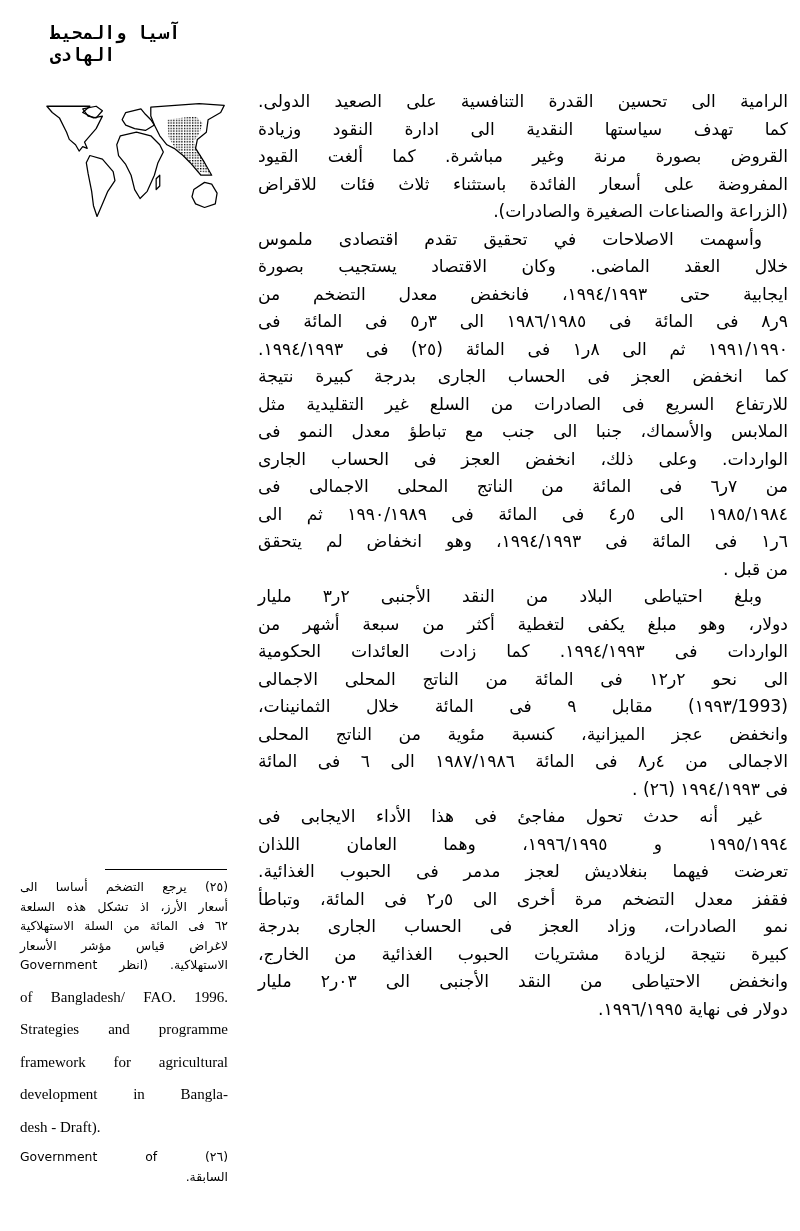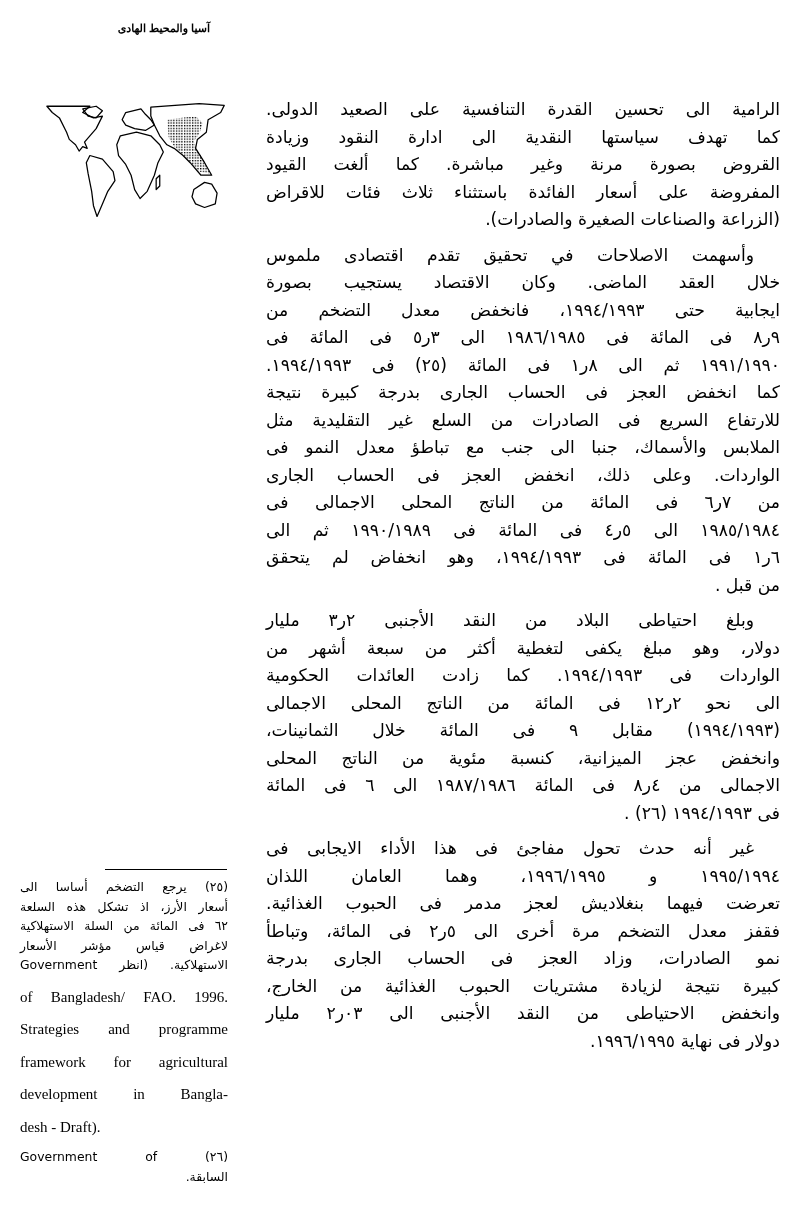--- a/index.html
+++ b/index.html
@@ -1,28 +1,28 @@
 <!DOCTYPE html>
 <html><head>
   <meta charset="utf-8">
   <style>
     html, body { margin: 0; padding: 0; background: #ffffff; }
     body { width: 800px; height: 1231px; position: relative; overflow: hidden; color: #000; }
     .header {
       position: absolute; top: 22px; left: 50px; width: 160px;
-      font-family: Liberation Sans, sans-serif; font-weight: bold; font-size: 11px;
-      direction: rtl; text-align: right;
+      font-family: Liberation Mono, monospace; font-weight: bold; font-size: 18px;
+      direction: rtl; text-align: left;
     }
     .map { position: absolute; left: 20px; top: 90px; width: 215px; height: 140px; }
     .main {
       position: absolute; left: 258px; top: 88px; width: 530px;
       direction: rtl; text-align: justify; text-align-last: right;
       font-family: "DejaVu Sans", sans-serif; font-size: 17.2px; line-height: 27.5px;
     }
-    .main p { margin: 8px; }
+    .main p { margin: 0; }
     .main .line { display: block; text-align: justify; text-align-last: justify; white-space: nowrap; }
     .main .line.last { text-align-last: right; }
     .main .indent { padding-right: 26px; }
     .fn-rule { position: absolute; left: 105px; top: 869px; width: 122px; border-top: 1px solid #000; }
     .footnotes {
       position: absolute; left: 20px; top: 877px; width: 208px;
       font-family: "DejaVu Sans", sans-serif; font-size: 12.4px; line-height: 19.5px;
       direction: rtl;
     }
     .footnotes .fl { display: block; text-align: justify; text-align-last: justify; white-space: nowrap; }
@@ -86,21 +86,21 @@
       <span class="line">من ٧ر٦ فى المائة من الناتج المحلى الاجمالى فى</span>
       <span class="line">١٩٨٥/١٩٨٤ الى ٥ر٤ فى المائة فى ١٩٩٠/١٩٨٩ ثم الى</span>
       <span class="line">٦ر١ فى المائة فى ١٩٩٤/١٩٩٣، وهو انخفاض لم يتحقق</span>
       <span class="line last">من قبل .</span>
     </p>
     <p>
       <span class="line indent">وبلغ احتياطى البلاد من النقد الأجنبى ٢ر٣ مليار</span>
       <span class="line">دولار، وهو مبلغ يكفى لتغطية أكثر من سبعة أشهر من</span>
       <span class="line">الواردات فى ١٩٩٤/١٩٩٣. كما زادت العائدات الحكومية</span>
       <span class="line">الى نحو ٢ر١٢ فى المائة من الناتج المحلى الاجمالى</span>
-      <span class="line">(١٩٩٤/١٩٩٣) مقابل ٩ فى المائة خلال الثمانينات،</span>
+      <span class="line">(1993/١٩٩٣) مقابل ٩ فى المائة خلال الثمانينات،</span>
       <span class="line">وانخفض عجز الميزانية، كنسبة مئوية من الناتج المحلى</span>
       <span class="line">الاجمالى من ٤ر٨ فى المائة ١٩٨٧/١٩٨٦ الى ٦ فى المائة</span>
       <span class="line last">فى ١٩٩٤/١٩٩٣ (٢٦) .</span>
     </p>
     <p>
       <span class="line indent">غير أنه حدث تحول مفاجئ فى هذا الأداء الايجابى فى</span>
       <span class="line">١٩٩٥/١٩٩٤ و ١٩٩٦/١٩٩٥، وهما العامان اللذان</span>
       <span class="line">تعرضت فيهما بنغلاديش لعجز مدمر فى الحبوب الغذائية.</span>
       <span class="line">فقفز معدل التضخم مرة أخرى الى ٥ر٢ فى المائة، وتباطأ</span>
       <span class="line">نمو الصادرات، وزاد العجز فى الحساب الجارى بدرجة</span>

